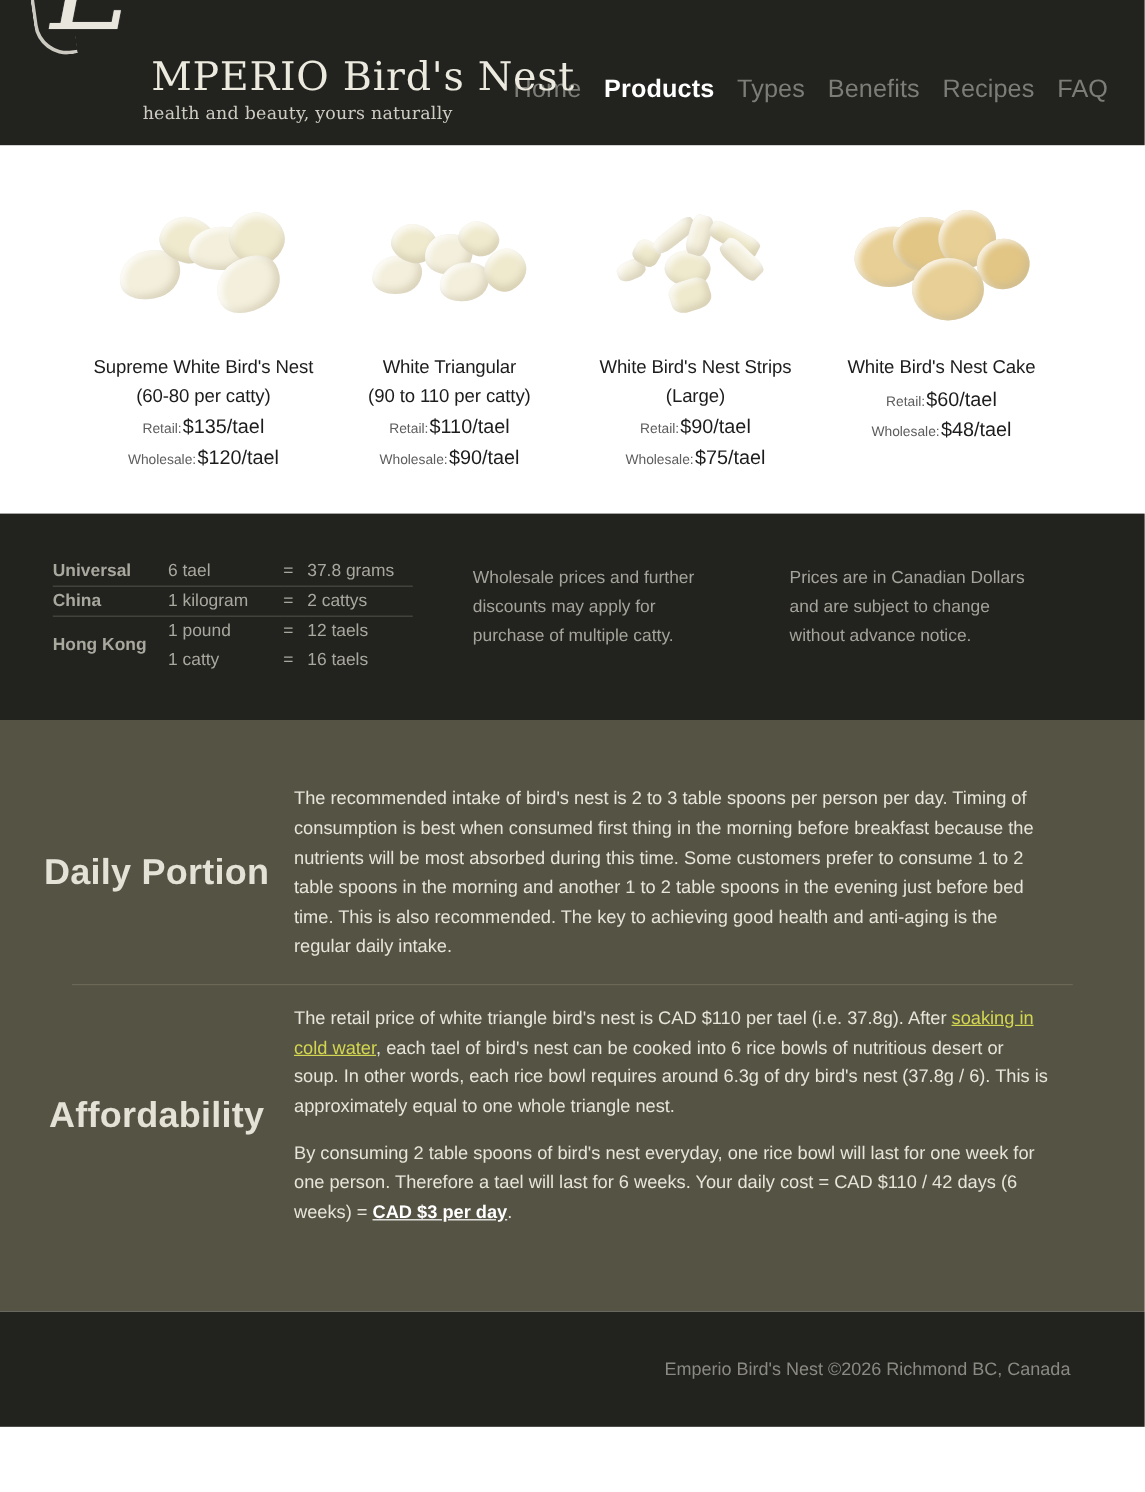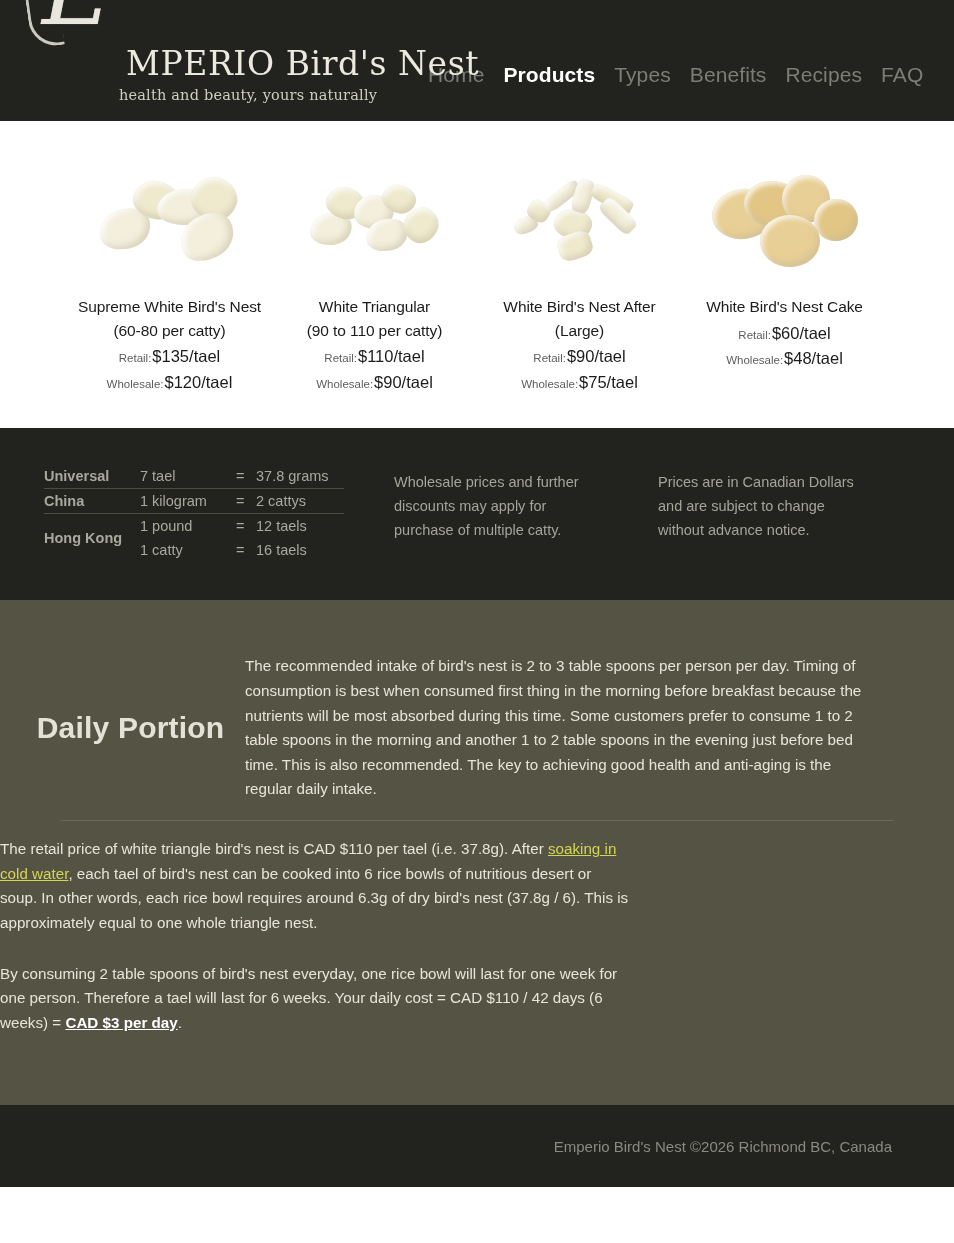--- a/index.html
+++ b/index.html
@@ -239,21 +239,21 @@
     letter-spacing: .2px;
     padding-left: 16px;
   }
 
   .info-body {
     width: 632px;
     color: #e7e5d9;
     font-size: 15.2px;
     line-height: 1.62;
   }
-  .info-body p + p { margin-top: 26px; }
+  .info-body p + p { margin-top: 14px; }
 
   .divider {
     height: 1px;
     background: #6b6857;
     width: 834px;
     margin: 0 auto;
   }
 
   .link-soak {
     color: #d3d650;
@@ -262,21 +262,21 @@
   }
   .emph-cost {
     color: #ffffff;
     font-weight: bold;
     text-decoration: underline;
   }
 
   
   .site-footer {
     background: #22231f;
-    height: 82px;
+    height: 96px;
     display: flex;
     align-items: center;
     justify-content: flex-end;
   }
   .footer-text {
     font-size: 15px;
     color: #8a8982;
     padding-right: 62px;
   }
 </style>
@@ -354,21 +354,21 @@
             <span class="piece cream" style="left:0px;  top:42px; width:24px; height:16px; transform:rotate(-22deg); border-radius:40%;"></span>
             <span class="piece cream2" style="left:14px; top:26px; width:22px; height:20px; transform:rotate(30deg); border-radius:35%;"></span>
             <span class="piece cream" style="left:28px; top:14px; width:40px; height:14px; transform:rotate(-38deg); border-radius:30%;"></span>
             <span class="piece cream2" style="left:40px; top:34px; width:38px; height:30px; transform:rotate(8deg);"></span>
             <span class="piece cream" style="left:60px; top:4px;  width:18px; height:34px; transform:rotate(16deg); border-radius:30%;"></span>
             <span class="piece cream2" style="left:76px; top:16px; width:44px; height:16px; transform:rotate(28deg); border-radius:25%;"></span>
             <span class="piece cream" style="left:84px; top:32px; width:40px; height:18px; transform:rotate(44deg); border-radius:25%;"></span>
             <span class="piece cream2" style="left:44px; top:58px; width:34px; height:26px; transform:rotate(-18deg); border-radius:35%;"></span>
           </div>
         </div>
-        <div class="product-name">White Bird's Nest After</div>
+        <div class="product-name">White Bird's Nest Strips</div>
         <div class="product-name">(Large)</div>
         <div class="price-row">
           <span class="price-label">Retail:</span><span class="price-value">$90/tael</span>
         </div>
         <div class="price-row">
           <span class="price-label">Wholesale:</span><span class="price-value">$75/tael</span>
         </div>
       </div>
 
       <div class="product-card">
@@ -391,21 +391,21 @@
       </div>
 
     </div>
   </section>
 
   <section class="conversion-band">
     <table class="conv-table">
       <tbody>
         <tr class="conv-rule">
           <td class="conv-region">Universal</td>
-          <td class="conv-from">7 tael</td>
+          <td class="conv-from">6 tael</td>
           <td class="conv-eq">=</td>
           <td class="conv-to">37.8 grams</td>
         </tr>
         <tr class="conv-rule">
           <td class="conv-region">China</td>
           <td class="conv-from">1 kilogram</td>
           <td class="conv-eq">=</td>
           <td class="conv-to">2 cattys</td>
         </tr>
         <tr>
@@ -433,20 +433,21 @@
     <div class="info-row">
       <h2 class="info-heading">Daily Portion</h2>
       <div class="info-body">
         <p>The recommended intake of bird's nest is 2 to 3 table spoons per person per day. Timing of consumption is best when consumed first thing in the morning before breakfast because the nutrients will be most absorbed during this time. Some customers prefer to consume 1 to 2 table spoons in the morning and another 1 to 2 table spoons in the evening just before bed time. This is also recommended. The key to achieving good health and anti-aging is the regular daily intake.</p>
       </div>
     </div>
 
     <div class="divider"></div>
 
     <div class="info-row">
+      <h2 class="info-heading">Affordability</h2>
       <div class="info-body">
         <p>
           <span>The retail price of white triangle bird's nest is CAD $110 per tael (i.e. 37.8g). After </span><a class="link-soak" href="#">soaking in cold water</a><span>, each tael of bird's nest can be cooked into 6 rice bowls of nutritious desert or soup. In other words, each rice bowl requires around 6.3g of dry bird's nest (37.8g / 6). This is approximately equal to one whole triangle nest.</span>
         </p>
         <p>
           <span>By consuming 2 table spoons of bird's nest everyday, one rice bowl will last for one week for one person. Therefore a tael will last for 6 weeks. Your daily cost = CAD $110 / 42 days (6 weeks) = </span><span class="emph-cost">CAD $3 per day</span><span>.</span>
         </p>
       </div>
     </div>
 

